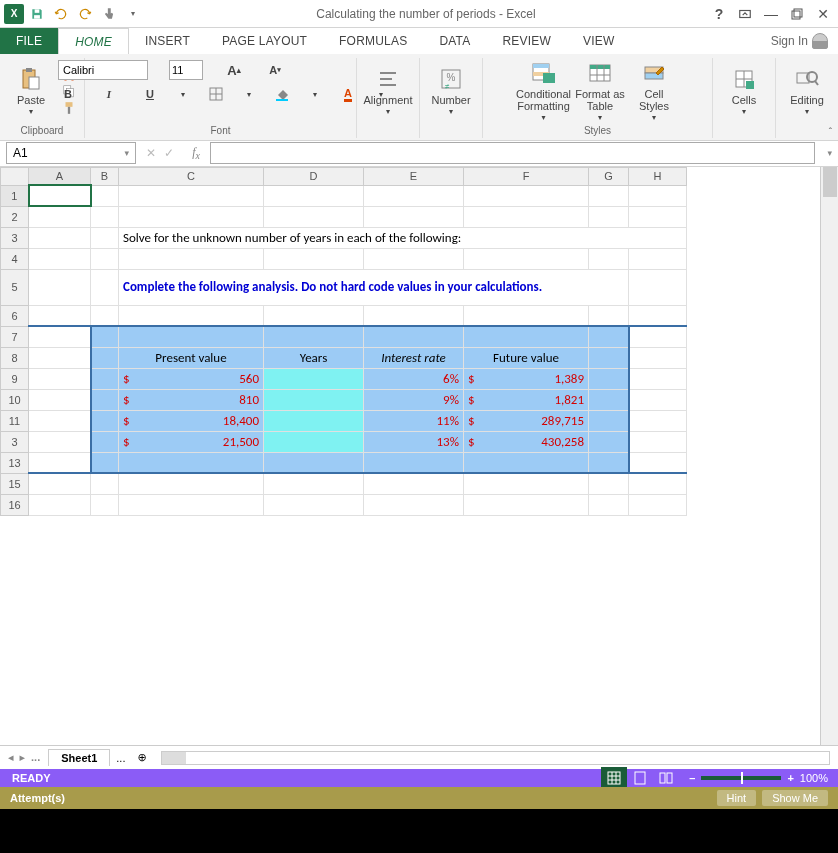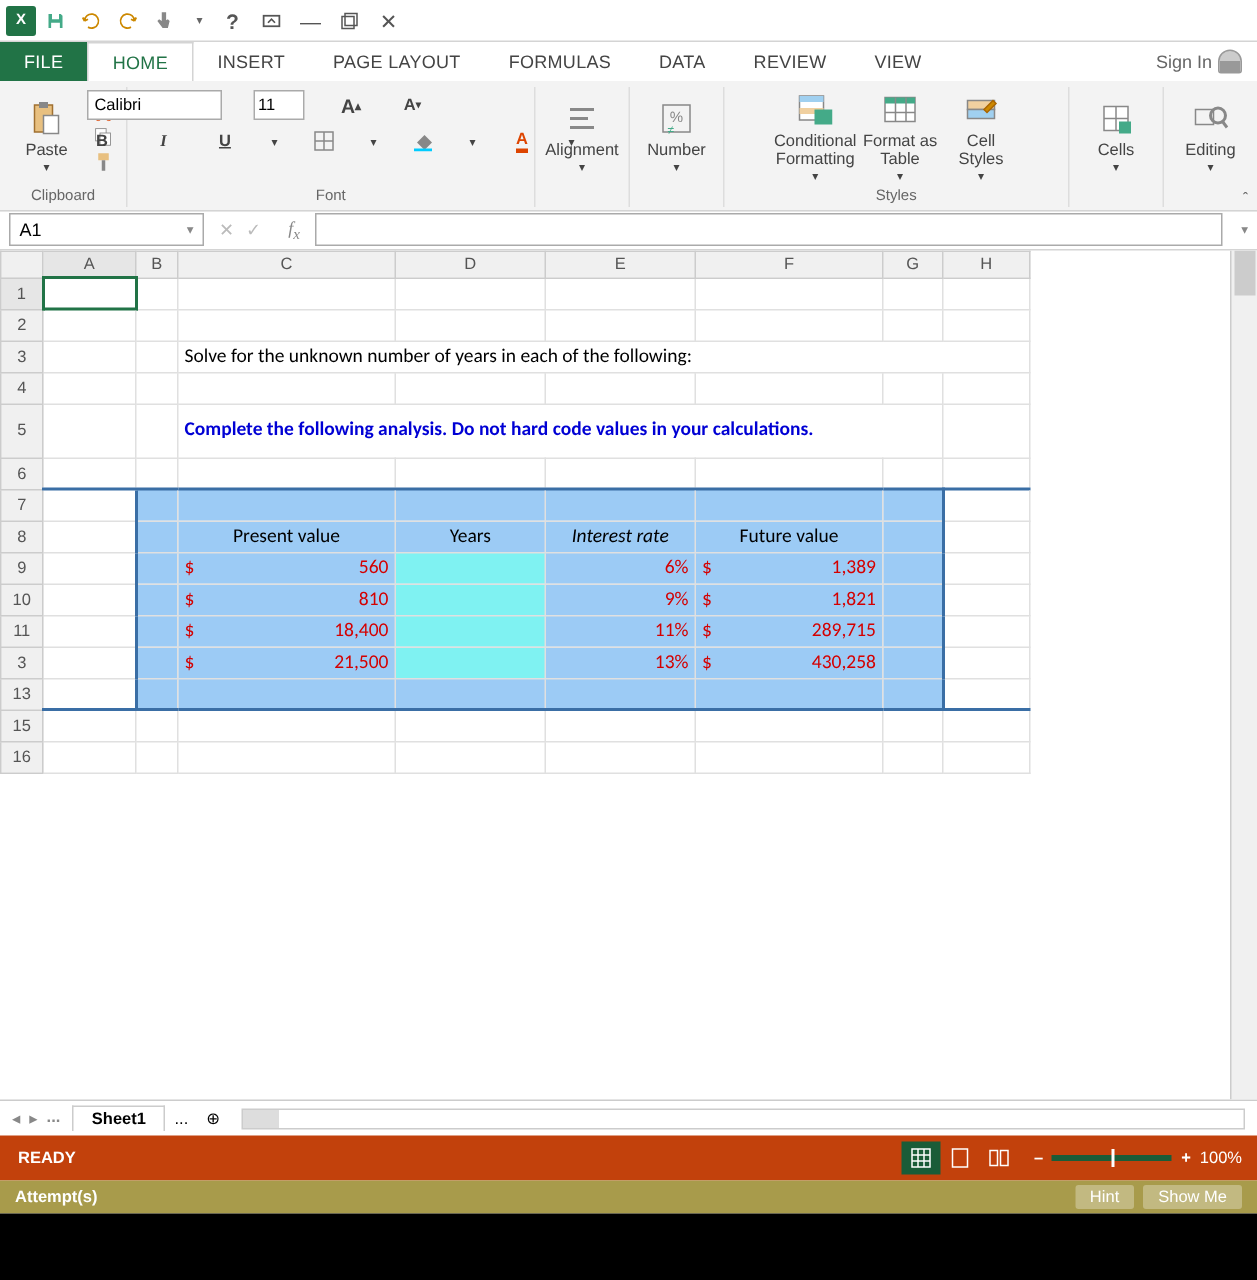--- a/index.html
+++ b/index.html
@@ -12,21 +12,21 @@
   .qat-btn { width: 22px; height: 22px; display: flex; align-items: center; justify-content: center; color: #666; }
   .qat-btn svg { width: 14px; height: 14px; }
   .title { flex: 1; text-align: center; color: #666; font-size: 12px; }
   .winctl { display: flex; align-items: center; gap: 4px; }
   .winctl span, .winctl .wb { width: 22px; height: 22px; display: flex; align-items: center; justify-content: center; color: #555; font-size: 14px; }
   
   
   .tabs { height: 26px; display: flex; align-items: stretch; background: #fff; }
   .tab { padding: 0 16px; display: flex; align-items: center; font-size: 12px; color: #444; text-transform: uppercase; letter-spacing: 0.2px; }
   .tab.file { background: #217346; color: #fff; }
-  .tab.active { border: 1px solid #d4d4d4; border-bottom: none; color: #217346; }
+  .tab.active { border: 1px solid #d4d4d4; border-bottom: none; color: #217346; font-style: italic; }
   .signin { margin-left: auto; padding: 0 10px; display: flex; align-items: center; color: #666; font-size: 12px; gap: 4px; }
   .avatar { width: 16px; height: 16px; border: 1px solid #999; border-radius: 2px; background: linear-gradient(to bottom, #ccc 50%, #999 50%); border-radius: 50% 50% 2px 2px; }
 
   
   .ribbon { background: #f3f3f3; border-bottom: 1px solid #d4d4d4; display: flex; padding: 4px 0 2px; font-size: 11px; color: #444; position: relative; }
   .group { border-right: 1px solid #ddd; padding: 2px 6px 2px 6px; display: flex; flex-direction: column; align-items: center; }
   .group-body { display: flex; align-items: center; gap: 4px; flex: 1; }
   .group-label { font-size: 10px; color: #666; margin-top: 2px; }
   .bigbtn { display: flex; flex-direction: column; align-items: center; gap: 2px; font-size: 11px; color: #444; min-width: 50px; text-align: center; line-height: 1.1; }
   .bigbtn .icn { width: 26px; height: 26px; display: flex; align-items: center; justify-content: center; }
@@ -73,21 +73,21 @@
   
   
   .sheettabs { height: 24px; background: #fff; border-top: 1px solid #ccc; display: flex; align-items: center; font-size: 11px; }
   .sheettabs .nav { padding: 0 8px; color: #888; display:flex; gap:6px; }
   .sheet-tab { padding: 2px 12px; border: 1px solid #ccc; border-bottom: none; font-weight: bold; background:#fff; }
   .sheettabs .add { padding: 0 6px; }
   .sheettabs .hscroll { flex:1; margin: 0 8px; height:14px; border:1px solid #ccc; position:relative; }
   .sheettabs .hscroll::before { content:""; position:absolute; left:0; top:0; width:24px; height:100%; background:#ddd; }
 
   
-  .status { height: 30px; background: #c2410c; color: #fff; display: flex; align-items: center; font-size: 11px; }
+  .status { height: 18px; background: #8b5cf6; color: #fff; display: flex; align-items: center; font-size: 11px; }
   .status .ready { padding: 0 12px; font-weight: bold; }
   .viewbtns { margin-left: auto; display:flex; align-items:center; gap:0; }
   .viewbtn { width:26px; height:22px; display:flex; align-items:center; justify-content:center; }
   .viewbtn svg { width:14px; height:14px; fill:#fff; stroke:#fff; }
   .zoom { display:flex; align-items:center; gap:6px; padding:0 10px; }
   .zoom .track { width:80px; height:4px; background:#1a5c38; position:relative; }
   .zoom .track::after { content:""; position:absolute; left:50%; top:-4px; width:2px; height:12px; background:#fff; }
 
   
   .attempts { height: 22px; background: #a89b4b; color: #fff; display:flex; align-items:center; padding:0 10px; font-size:11px; }
@@ -121,20 +121,21 @@
           <path fill="none" stroke="#c80" stroke-width="2" d="M20 12a8 8 0 1 0-4 7M20 12l2-4m-2 4l-4-2"></path>
         </svg>
       </div>
     <div class="qat-btn">
         <svg viewBox="0 0 24 24">
           <path fill="#888" d="M10 2v10l-3-2-2 2 6 8h6l2-8-2-2-2 1V2z"></path>
         </svg>
       </div>
     <div class="qat-btn" style="font-size:8px;">▾</div>
   </div>
+  <div class="title">Calculating the number of periods - Excel</div>
   <div class="winctl">
     <span style="font-weight:bold;">?</span>
     <span>
         <svg width="14" height="14" viewBox="0 0 24 24">
           <rect x="3" y="6" width="18" height="12" fill="none" stroke="#555" stroke-width="2"></rect>
           <path d="M8 14l4-4 4 4" fill="none" stroke="#555" stroke-width="2"></path>
         </svg>
       </span>
     <span class="wb">—</span>
     <span class="wb">

